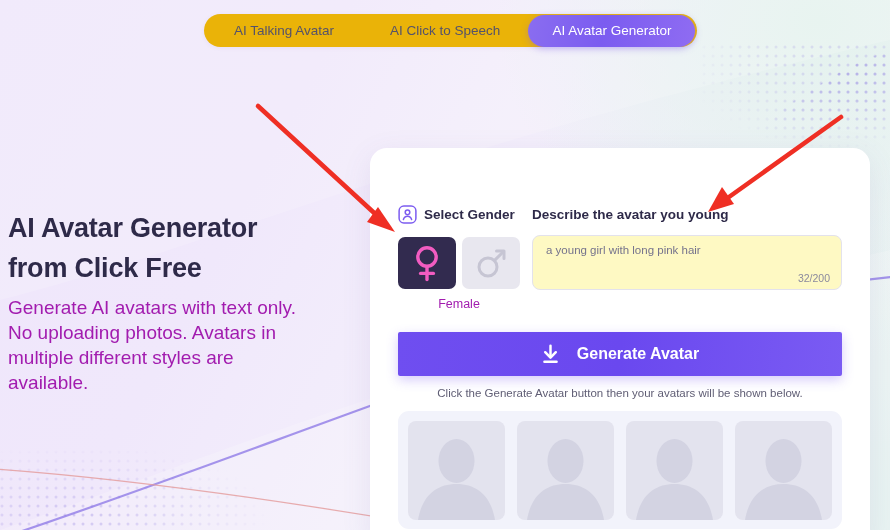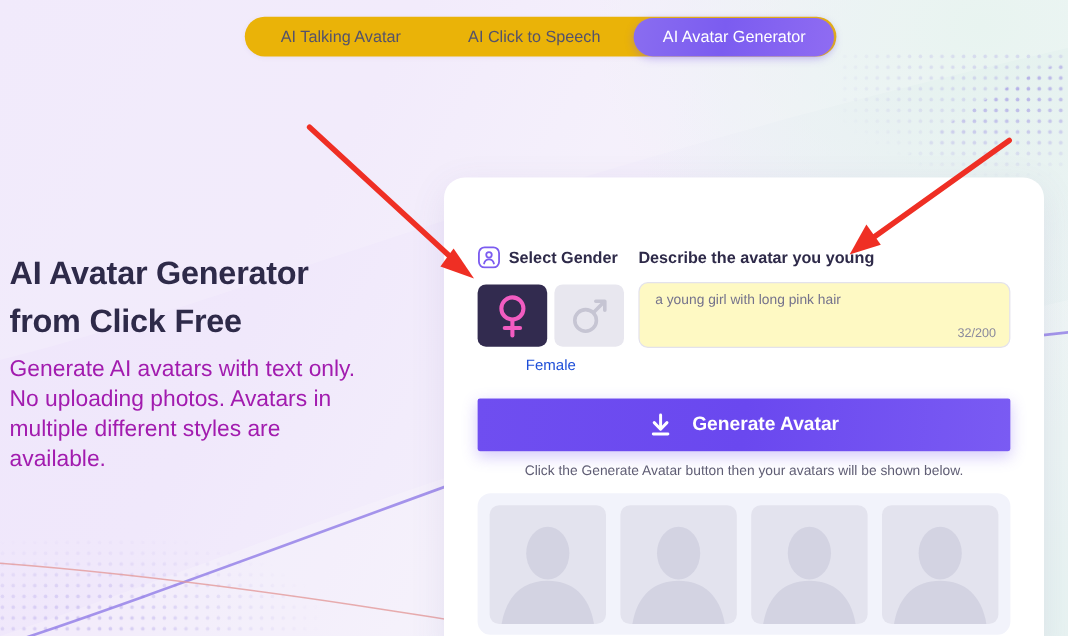--- a/index.html
+++ b/index.html
@@ -84,21 +84,21 @@
     border-radius:7px;
     display:flex; align-items:center; justify-content:center;
     cursor:pointer;
   }
   .tile.female { background:#322b4f; }
   .tile.male { background:#e8e7ef; }
   .gender-caption {
     margin-top:8px;
     text-align:center;
     font-size:12.5px;
-    color:#1d4ed8;
+    color:#a21caf;
     width:122px;
   }
 
   .desc-col { flex:1; margin-left:12px; }
   .desc-box {
     margin-top:11px;
     height:55px;
     border:1px solid #e3e2ec;
     border-radius:8px;
     position:relative;

